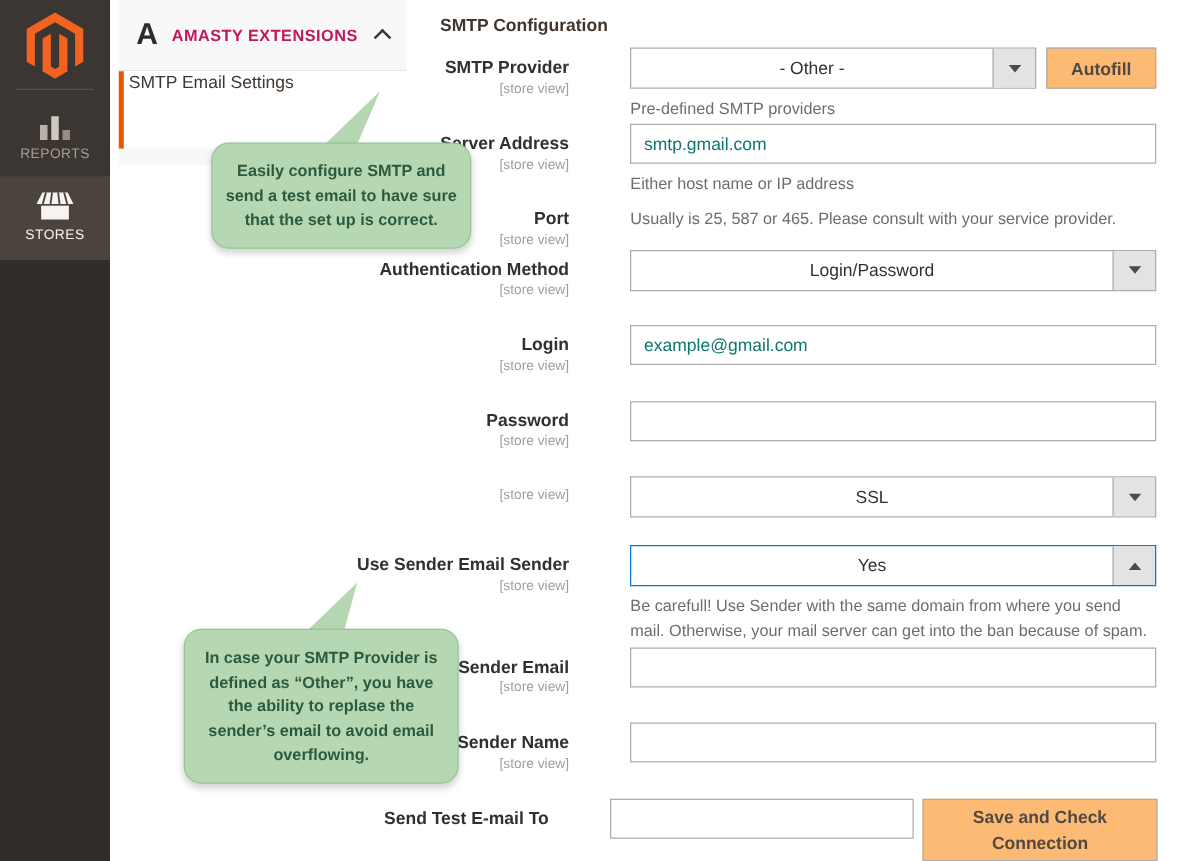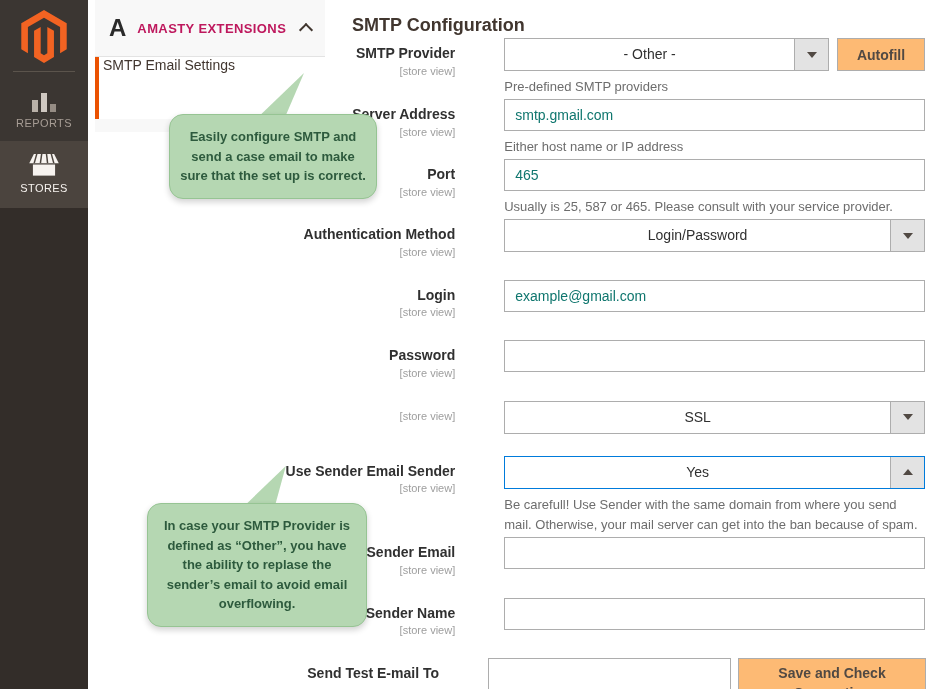--- a/index.html
+++ b/index.html
@@ -28,21 +28,21 @@
                  display:flex;align-items:center;padding:0 14px;cursor:pointer;}
   .amasty-logo{font-size:24px;font-weight:800;color:#2b2b2b;line-height:1;}
   .amasty-title{font-size:13px;font-weight:700;color:#be185d;letter-spacing:.4px;margin-left:11px;flex:1;}
   .chev-up{width:8px;height:8px;border:solid #41362f;border-width:2px 2px 0 0;
            transform:rotate(-45deg);margin-top:4px;}
   .amasty-item{height:62px;background:#fff;border-left:4px solid #eb5202;
                display:flex;padding-left:4px;font-size:14px;color:#41362f;cursor:pointer;}
   .amasty-tail{height:13px;background:#f8f8f8;}
 
   
-  .page-title{position:absolute;left:352px;top:3px;font-size:18px;font-weight:700;color:#41362f;}
+  .page-title{position:absolute;left:352px;top:3px;font-size:14px;font-weight:700;color:#41362f;}
   .form{position:absolute;left:280px;top:38px;width:645px;}
   .row{display:flex;margin-bottom:22px;gap:36px;}
   .row.has-note{margin-bottom:2px;}
   .label-col{width:195px;padding-right:13px;box-sizing:border-box;text-align:right;padding-top:7px;}
   .f-label{font-size:14px;font-weight:600;color:#303030;line-height:1.25;}
   .f-scope{font-size:11px;color:#9e9e9e;margin-top:2px;}
   .control-col{width:437px;}
   .ctl-line{display:flex;align-items:stretch;}
   .t-input{height:32px;border:1px solid #adadad;background:#fff;box-sizing:border-box;
            padding:0 10px;font-size:14px;color:#0f766e;font-family:inherit;width:100%;}
@@ -153,23 +153,20 @@
           </div>
           <div class="note">Either host name or IP address</div>
         </div>
       </div>
       <div class="row has-note">
         <div class="label-col">
           <div class="f-label">Port</div>
           <div class="f-scope">[store view]</div>
         </div>
         <div class="control-col">
-          <div class="ctl-line">
-            <input type="text" class="t-input" value="465" style="">
-          </div>
           <div class="note">Usually is 25, 587 or 465. Please consult with your service provider.</div>
         </div>
       </div>
       <div class="row">
         <div class="label-col">
           <div class="f-label">Authentication Method</div>
           <div class="f-scope">[store view]</div>
         </div>
         <div class="control-col">
           <div class="ctl-line">
@@ -265,17 +262,17 @@
         <div class="control-col">
           <div class="ctl-line">
             <input type="text" class="t-input short-input" style="">
             <button class="btn btn-save">Save and Check Connection</button>
           </div>
         </div>
       </div>
     </div>
 
   <div class="tail tail-1"></div>
-  <div class="bubble bubble-1">Easily configure SMTP and send a case email to make sure that the set up is correct.</div>
+  <div class="bubble bubble-1">Easily configure SMTP and send a test email to have sure that the set up is correct.</div>
   <div class="tail tail-2"></div>
   <div class="bubble bubble-2">In case your SMTP Provider is defined as “Other”, you have the ability to replase the sender’s email to avoid email overflowing.</div>
 
 </div>
 
 </body></html>

